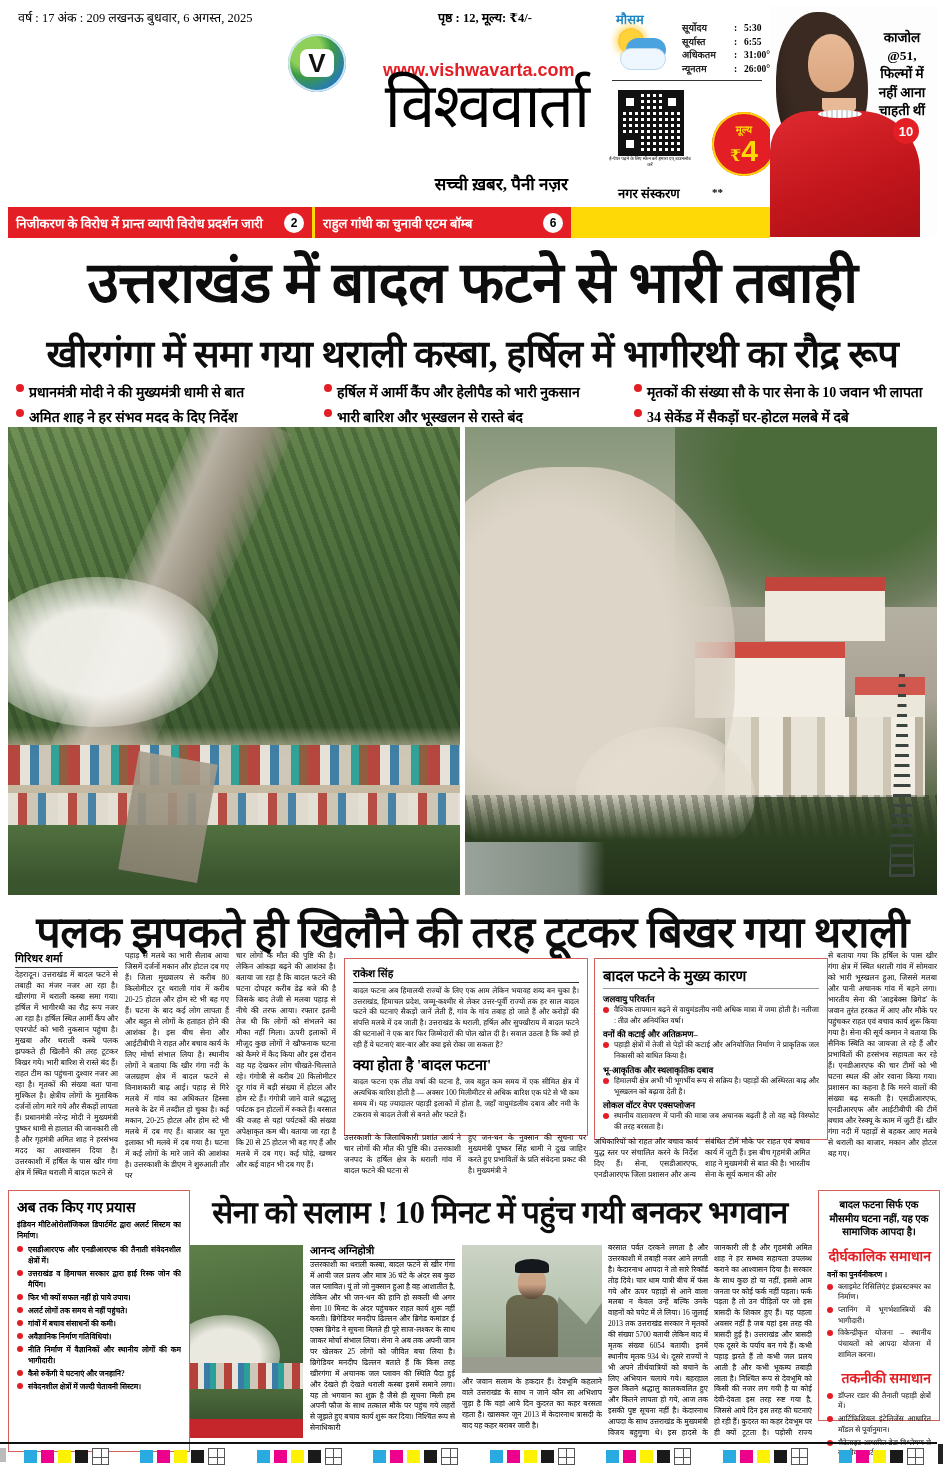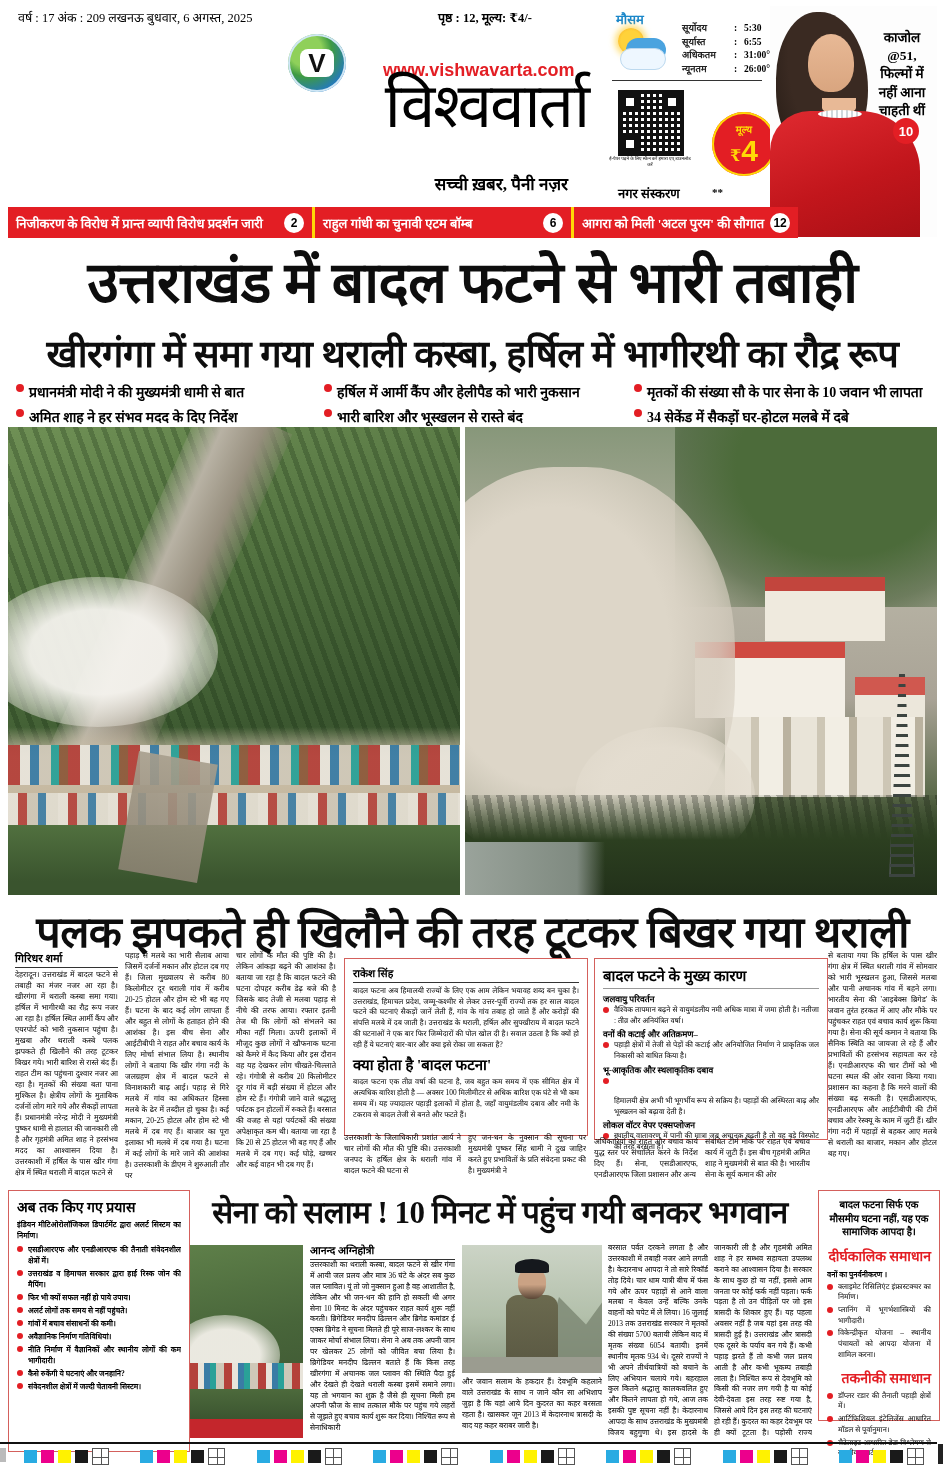--- a/index.html
+++ b/index.html
@@ -130,24 +130,20 @@
     <div class="ticker-cell" style="flex:0 0 288px;">
       <span class="ticker-text">निजीकरण के विरोध में प्रान्त व्यापी विरोध प्रदर्शन जारी</span>
       <span class="ticker-num">2</span>
     </div>
     <div style="flex:0 0 3px;background:#ffd906;"></div>
     <div class="ticker-cell" style="flex:0 0 240px;">
       <span class="ticker-text">राहुल गांधी का चुनावी एटम बॉम्ब</span>
       <span class="ticker-num">6</span>
     </div>
     <div style="flex:0 0 3px;background:#ffd906;"></div>
-    <div class="ticker-cell" style="flex:1 1 auto;">
-      <span class="ticker-text">आगरा को मिली 'अटल पुरम' की सौगात</span>
-      <span class="ticker-num">12</span>
-    </div>
   </div>
 
   <div class="abs headline" style="left:4px;top:241px;width:937px;font-size:57px;">उत्तराखंड में बादल फटने से भारी तबाही</div>
   <div class="abs headline" style="left:4px;top:326px;width:937px;font-size:38px;">खीरगंगा में समा गया थराली कस्बा, हर्षिल में भागीरथी का रौद्र रूप</div>
 
   <div class="abs" style="left:16px;top:382px;width:922px;display:grid;grid-template-columns:308px 310px 304px;row-gap:6px;">
     <div class="bullet-row">
         <span class="dot"></span>
         <span style="font-size:14px;font-weight:bold;">प्रधानमंत्री मोदी ने की मुख्यमंत्री धामी से बात</span>
       </div>
@@ -244,21 +240,21 @@
         <span class="bt" style="font-size:7.4px;">वैश्विक तापमान बढ़ने से वायुमंडलीय नमी अधिक मात्रा में जमा होती है। नतीजा : तीव्र और अनियंत्रित वर्षा।</span>
       </div>
     <div class="cause-head">वनों की कटाई और अतिक्रमण–</div>
     <div class="bullet-row">
         <span class="dot" style="width:6px;height:6px;"></span>
         <span class="bt" style="font-size:7.4px;">पहाड़ी क्षेत्रों में तेजी से पेड़ों की कटाई और अनियोजित निर्माण ने प्राकृतिक जल निकासी को बाधित किया है।</span>
       </div>
     <div class="cause-head">भू-आकृतिक और स्थलाकृतिक दबाव</div>
     <div class="bullet-row">
         <span class="dot" style="width:6px;height:6px;"></span>
-        <span class="bt" style="font-size:7.4px;margin-top:20px;">हिमालयी क्षेत्र अभी भी भूगर्भीय रूप से सक्रिय है। पहाड़ों की अस्थिरता बाढ़ और भूस्खलन को बढ़ावा देती है।</span>
+        <span class="bt" style="font-size:7.4px;">हिमालयी क्षेत्र अभी भी भूगर्भीय रूप से सक्रिय है। पहाड़ों की अस्थिरता बाढ़ और भूस्खलन को बढ़ावा देती है।</span>
       </div>
     <div class="cause-head">लोकल वॉटर वेपर एक्सप्लोजन</div>
     <div class="bullet-row">
         <span class="dot" style="width:6px;height:6px;"></span>
         <span class="bt" style="font-size:7.4px;">स्थानीय वातावरण में पानी की मात्रा जब अचानक बढ़ती है तो वह बड़े विस्फोट की तरह बरसता है।</span>
       </div>
   </div>
   <div class="abs bt" style="left:594px;top:1136px;width:104px;height:50px;">अधिकारियों को राहत और बचाव कार्य युद्ध स्तर पर संचालित करने के निर्देश दिए हैं। सेना, एसडीआरएफ, एनडीआरएफ जिला प्रशासन और अन्य</div>
   <div class="abs bt" style="left:705px;top:1136px;width:105px;height:50px;">संबंधित टीमें मौके पर राहत एवं बचाव कार्य में जुटी हैं। इस बीच गृहमंत्री अमित शाह ने मुख्यमंत्री से बात की है। भारतीय सेना के सूर्य कमान की ओर</div>
 

